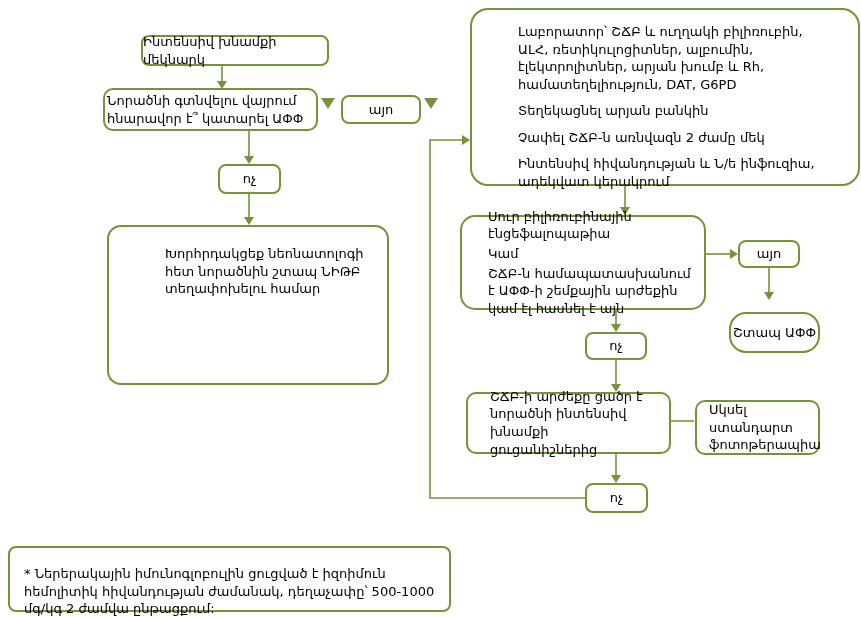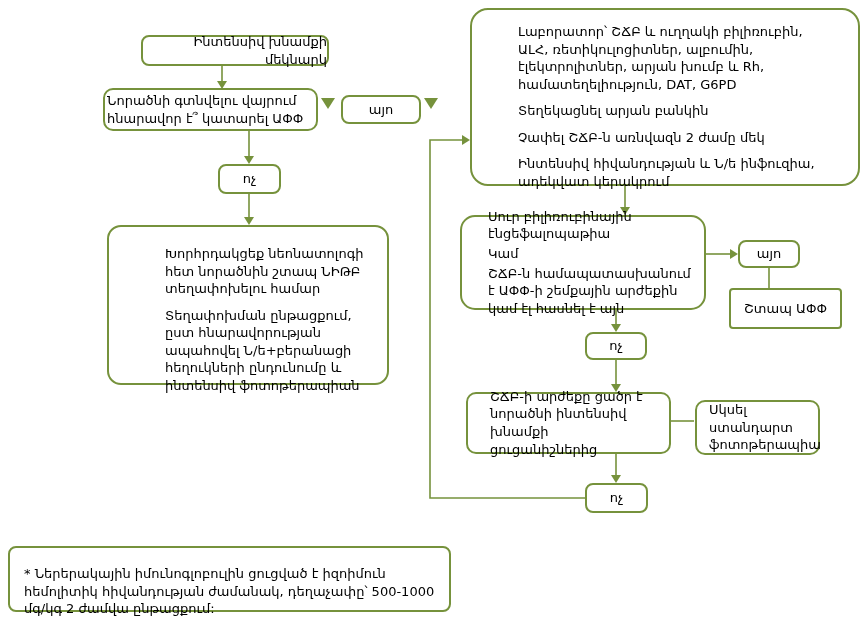--- a/index.html
+++ b/index.html
@@ -7,21 +7,21 @@
   .canvas{position:relative;width:861px;height:619px;background:#ffffff;overflow:hidden;}
   .node{
     position:absolute;
     border:2px solid #76923C;
     border-radius:10px;
     background:#ffffff;
     box-sizing:border-box;
     font-size:13px;
     line-height:1.35;
   }
-  .center{display:flex;align-items:center;justify-content:center;text-align:right;}
+  .center{display:flex;align-items:center;justify-content:center;text-align:left;}
   .vcenter{display:flex;flex-direction:column;justify-content:center;}
   .node p{margin:0 0 9px 0;}
   .node p:last-child{margin-bottom:0;}
   .tight p{margin:0 0 2px 0;}
   svg.wires{position:absolute;left:0;top:0;width:861px;height:619px;pointer-events:none;}
   svg.wires line, svg.wires polyline{stroke:#76923C;stroke-width:1.6;fill:none;}
   svg.wires polygon{fill:#76923C;stroke:none;}
   .footnote{border-radius:8px;}
 </style>
 </head>
@@ -79,41 +79,40 @@
   <div class="node center" style="left:341px;top:95px;width:80px;height:29px;border-radius:8px;">
     <span>այո</span>
   </div>
 
   <div class="node center" style="left:218px;top:164px;width:63px;height:30px;border-radius:8px;">
     <span>ոչ</span>
   </div>
 
   <div class="node" style="left:107px;top:225px;width:282px;height:160px;border-radius:14px;padding:18px 14px 10px 56px;">
     <p>Խորհրդակցեք նեոնատոլոգի հետ նորածնին շտապ ՆԻԹԲ տեղափոխելու համար</p>
-    <p>Տեղափոխման ընթացքում, ըստ հնարավորության ապահովել Ն/ե+բերանացի հեղուկների ընդունումը և ինտենսիվ ֆոտոթերապիան</p>
   </div>
 
   <div class="node" style="left:470px;top:8px;width:390px;height:178px;border-radius:18px;padding:13px 28px 8px 46px;">
     <p>Լաբորատոր՝ ՇՃԲ և ուղղակի բիլիռուբին, ԱԼՀ, ռետիկուլոցիտներ, ալբումին, էլեկտրոլիտներ, արյան խումբ և Rh, համատեղելիություն, DAT, G6PD</p>
     <p>Տեղեկացնել արյան բանկին</p>
     <p>Չափել ՇՃԲ-ն առնվազն 2 ժամը մեկ</p>
     <p>Ինտենսիվ հիվանդության և Ն/ե ինֆուզիա, ադեկվատ կերակրում</p>
   </div>
 
   <div class="node tight vcenter" style="left:460px;top:215px;width:246px;height:95px;border-radius:15px;padding:6px 6px 6px 26px;">
     <p>Սուր բիլիռուբինային էնցեֆալոպաթիա</p>
     <p>Կամ</p>
     <p>ՇՃԲ-ն համապատասխանում է ԱՓՓ-ի շեմքային արժեքին կամ էլ հասնել է այն</p>
   </div>
 
   <div class="node center" style="left:738px;top:240px;width:62px;height:28px;border-radius:8px;">
     <span>այո</span>
   </div>
 
-  <div class="node center" style="left:729px;top:288px;width:113px;height:41px;border-radius:4px;">
+  <div class="node center" style="left:729px;top:312px;width:91px;height:41px;border-radius:17px;">
     <span>Շտապ ԱՓՓ</span>
   </div>
 
   <div class="node center" style="left:585px;top:332px;width:62px;height:28px;border-radius:8px;">
     <span>ոչ</span>
   </div>
 
   <div class="node vcenter" style="left:466px;top:392px;width:205px;height:62px;padding:4px 10px 4px 22px;">
     <span>ՇՃԲ-ի արժեքը ցածր է նորածնի ինտենսիվ խնամքի ցուցանիշներից</span>
   </div>

